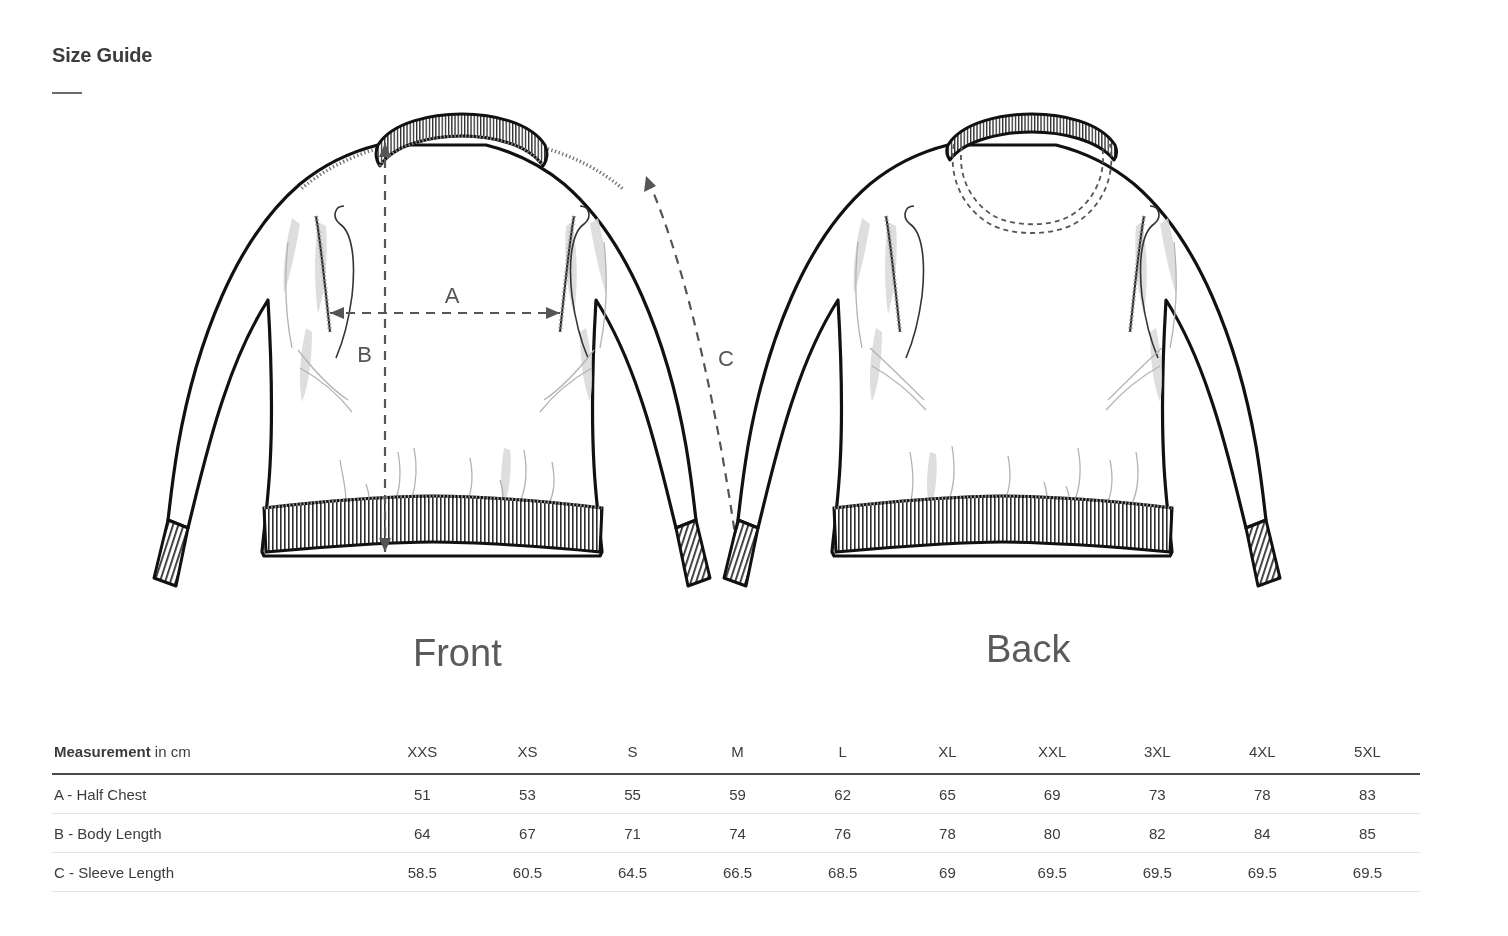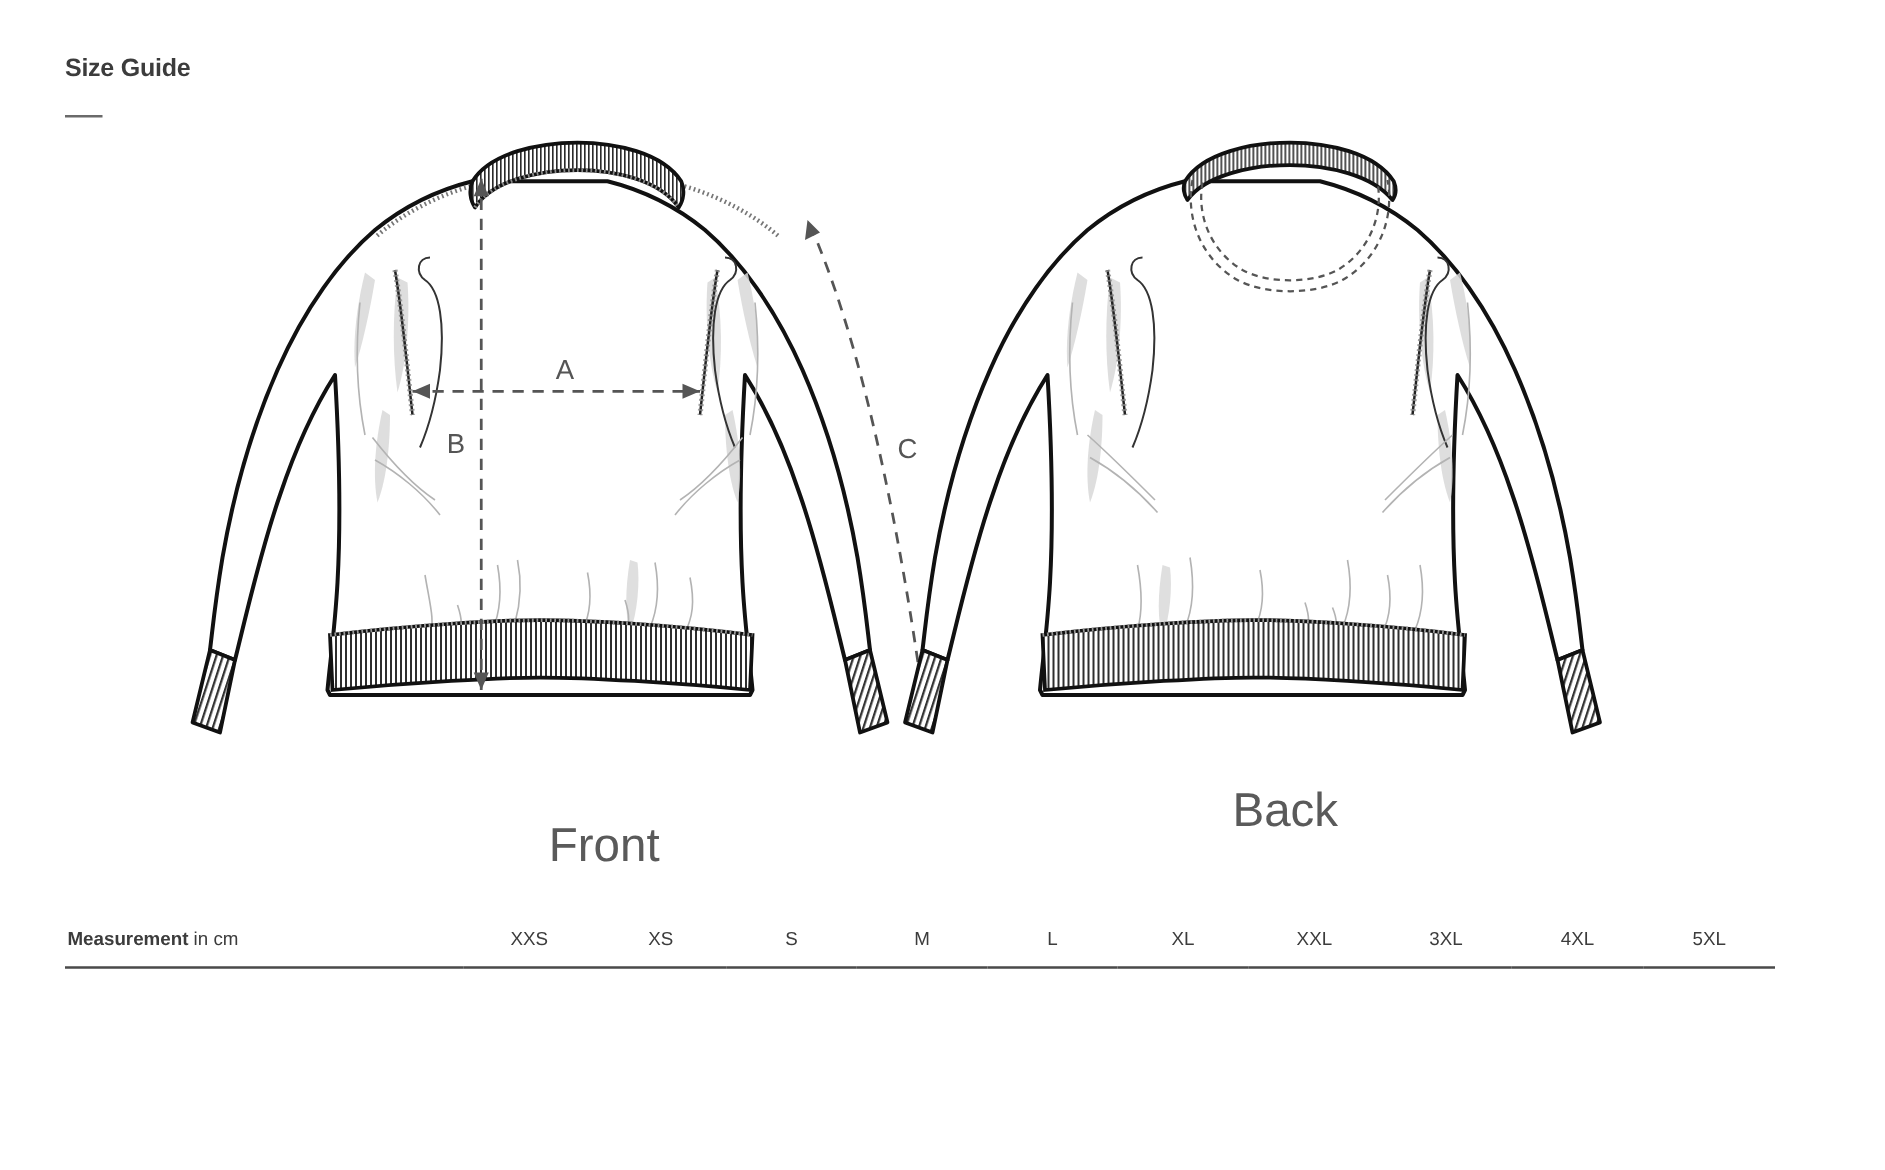--- a/index.html
+++ b/index.html
@@ -52,21 +52,21 @@
     display: block;
   }
 
   .view-label {
     position: absolute;
     font-size: 38px;
     font-weight: 400;
     color: #5a5a5a;
     letter-spacing: 0px;
   }
-  .view-label.front { left: 413px; top: 656px; margin-left: 26px; }
+  .view-label.front { left: 413px; top: 632px; }
   .view-label.back  { left: 986px; top: 628px; text-align: right; }
 
   
   .size-table {
     position: absolute;
     left: 52px;
     top: 735px;
     width: 1368px;
     border-collapse: collapse;
     font-size: 15px;
@@ -335,16 +335,55 @@
           <th class="size-col">M</th>
           <th class="size-col">L</th>
           <th class="size-col">XL</th>
           <th class="size-col">XXL</th>
           <th class="size-col">3XL</th>
           <th class="size-col">4XL</th>
           <th class="size-col">5XL</th>
         </tr>
     </thead>
     <tbody>
+        <tr>
+          <td class="col-label">A - Half Chest</td>
+          <td class="size-col">51</td>
+          <td class="size-col">53</td>
+          <td class="size-col">55</td>
+          <td class="size-col">59</td>
+          <td class="size-col">62</td>
+          <td class="size-col">65</td>
+          <td class="size-col">69</td>
+          <td class="size-col">73</td>
+          <td class="size-col">78</td>
+          <td class="size-col">83</td>
+        </tr>
+        <tr>
+          <td class="col-label">B - Body Length</td>
+          <td class="size-col">64</td>
+          <td class="size-col">67</td>
+          <td class="size-col">71</td>
+          <td class="size-col">74</td>
+          <td class="size-col">76</td>
+          <td class="size-col">78</td>
+          <td class="size-col">80</td>
+          <td class="size-col">82</td>
+          <td class="size-col">84</td>
+          <td class="size-col">85</td>
+        </tr>
+        <tr>
+          <td class="col-label">C - Sleeve Length</td>
+          <td class="size-col">58.5</td>
+          <td class="size-col">60.5</td>
+          <td class="size-col">64.5</td>
+          <td class="size-col">66.5</td>
+          <td class="size-col">68.5</td>
+          <td class="size-col">69</td>
+          <td class="size-col">69.5</td>
+          <td class="size-col">69.5</td>
+          <td class="size-col">69.5</td>
+          <td class="size-col">69.5</td>
+        </tr>
       </tbody>
   </table>
 
 </div>
 
 </body></html>

